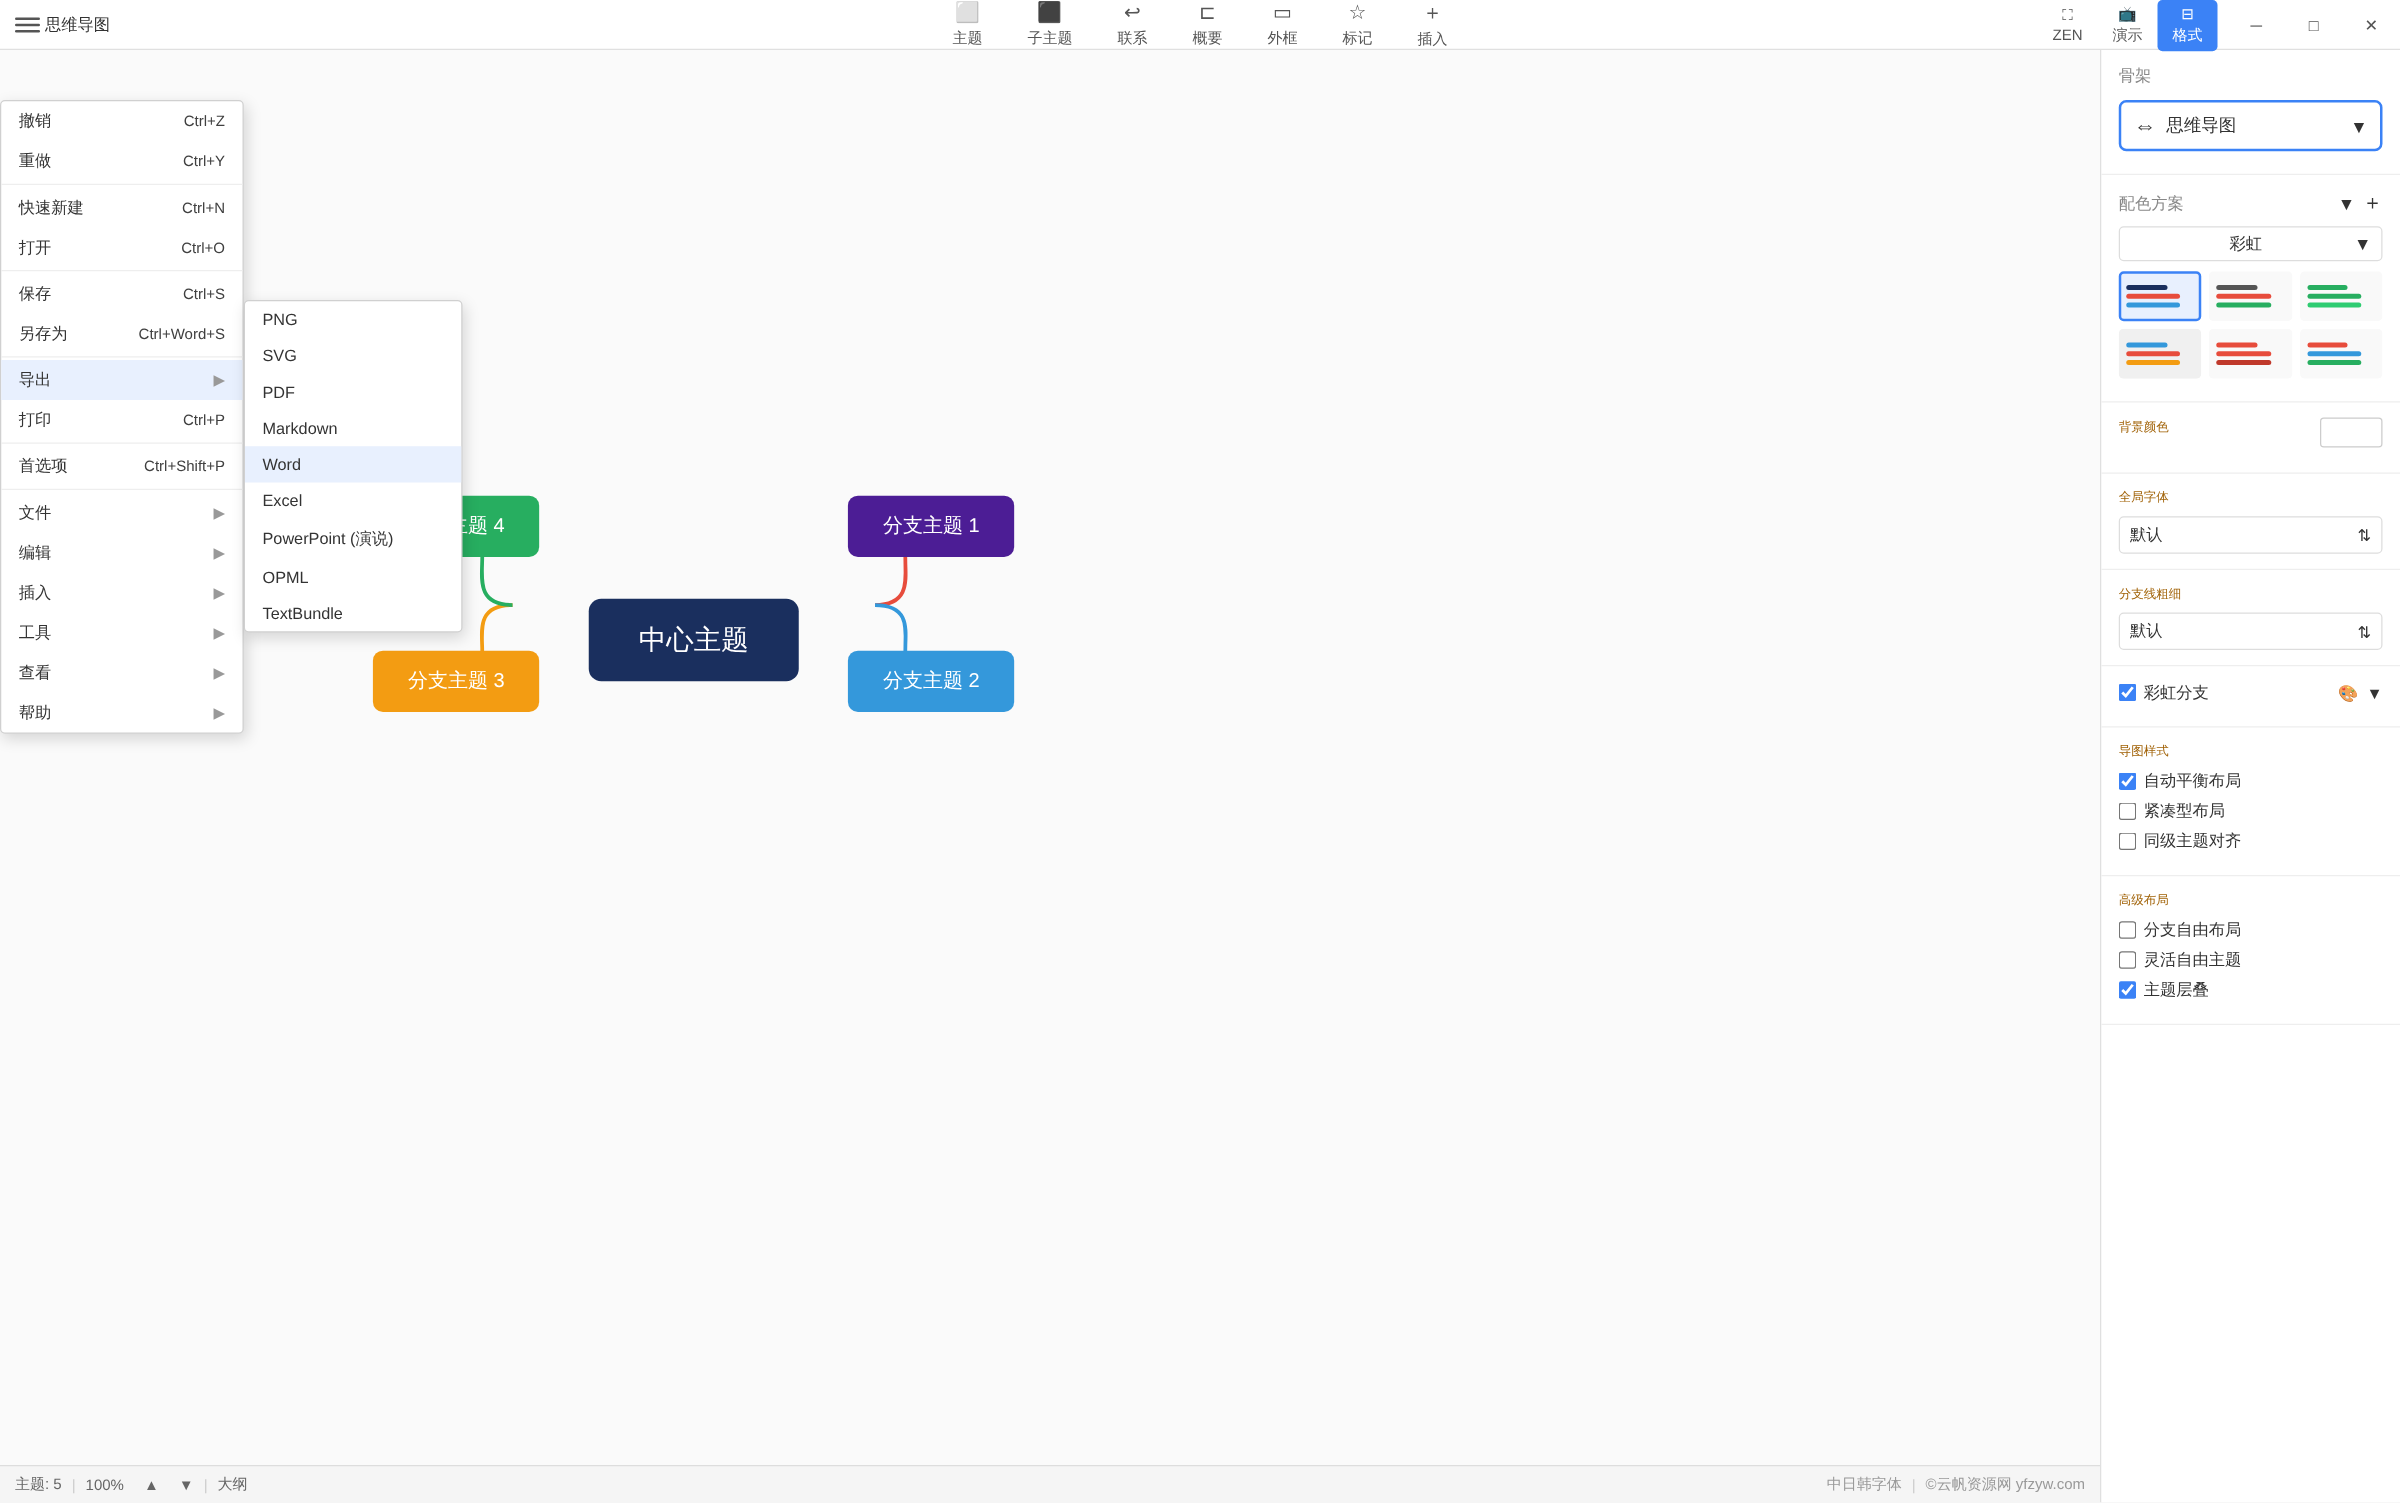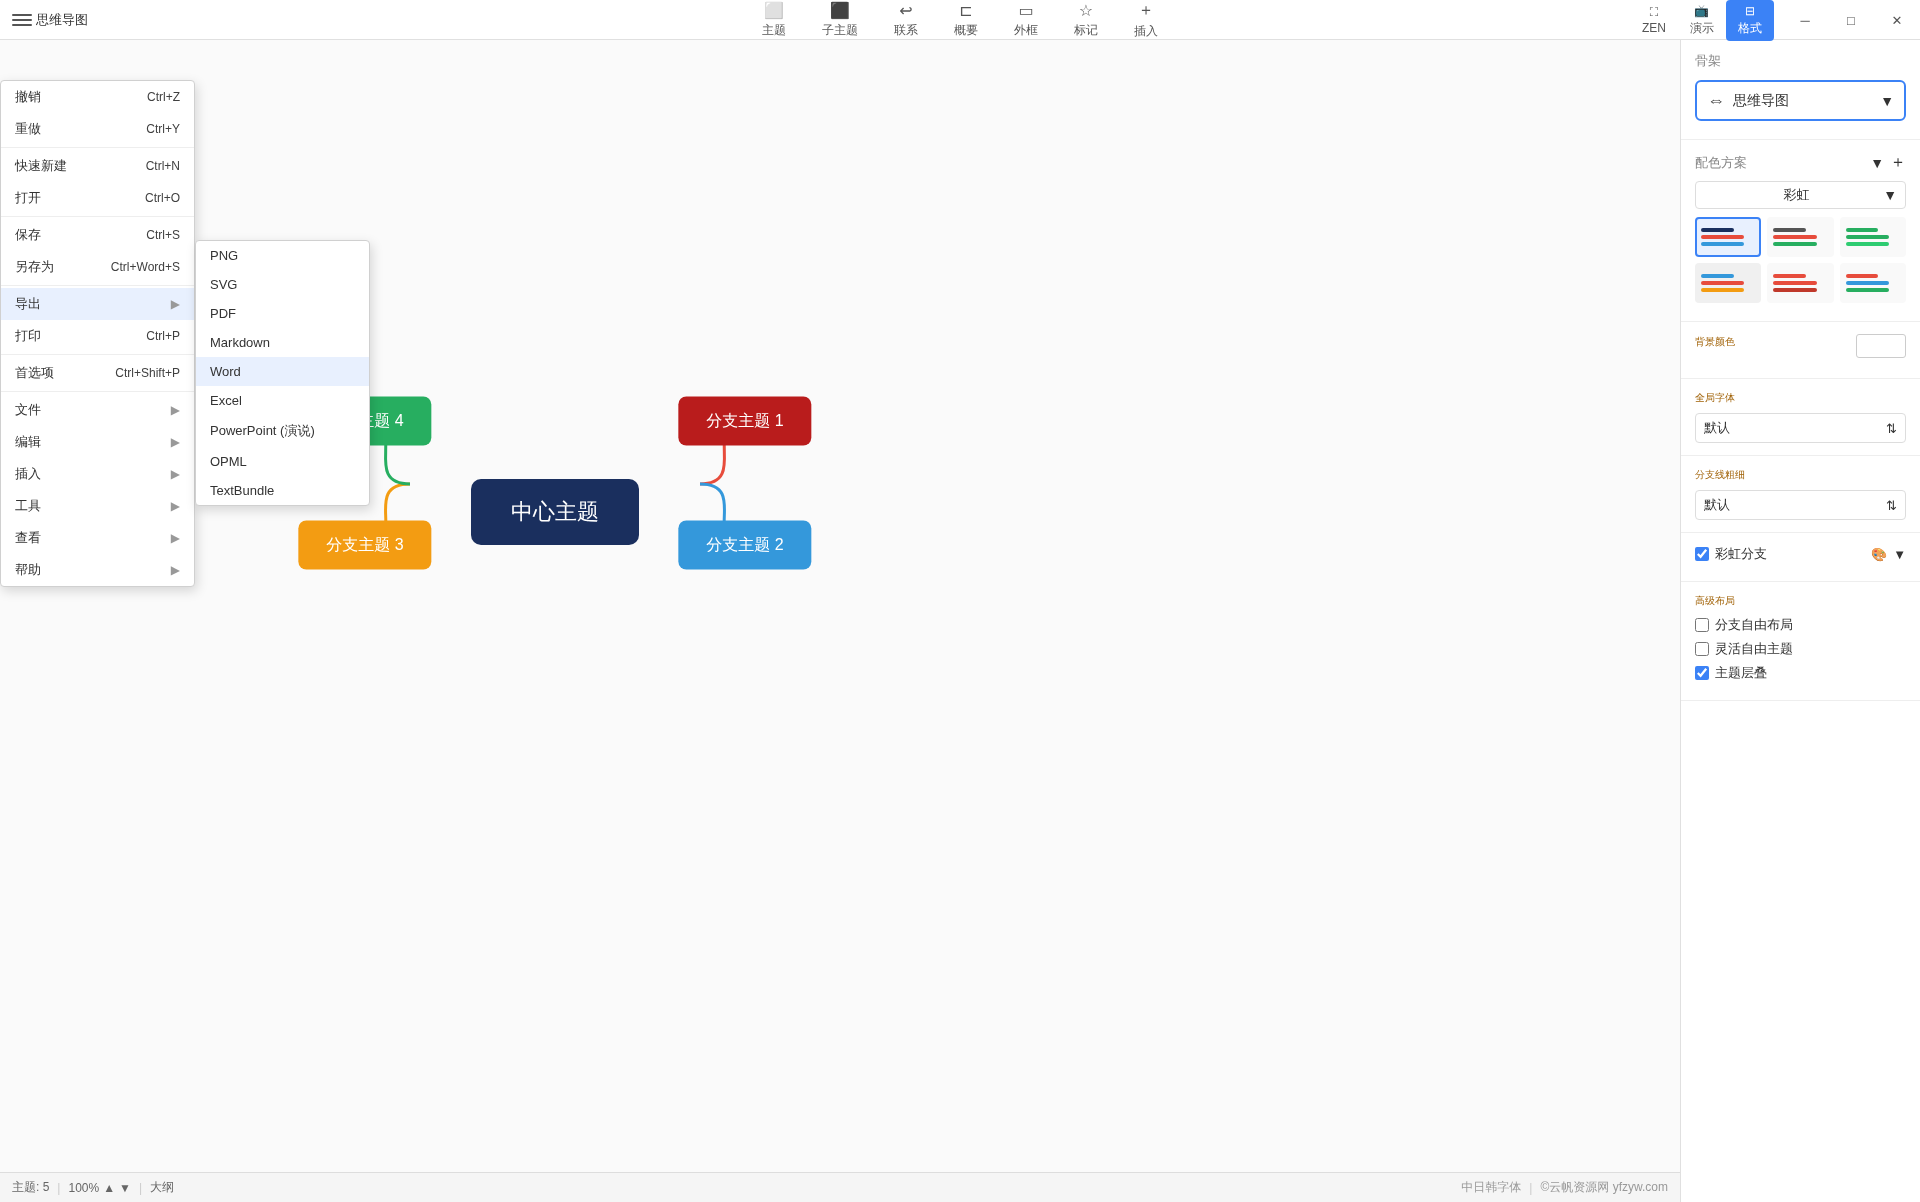--- a/index.html
+++ b/index.html
@@ -89,37 +89,37 @@
     .node-center {
       background: #1a2f5e;
       padding: 18px 40px;
       font-size: 22px;
       border-radius: 10px;
     }
     .node-branch {
       padding: 14px 28px;
       border-radius: 8px;
     }
-    .node-red { background: #b91c1c; }
+    .node-red { background: #4c1d95; }
     .node-yellow { background: #f39c12; }
     .node-green { background: #27ae60; }
     .node-blue { background: #3498db; }
 
     
     .statusbar {
       height: 30px;
       background: #f5f5f5;
       border-top: 1px solid #ddd;
       display: flex; align-items: center; justify-content: space-between;
       padding: 0 12px;
       font-size: 12px; color: #666;
     }
     .statusbar-left { display: flex; align-items: center; gap: 8px; }
     .statusbar-right { display: flex; align-items: center; gap: 8px; font-size: 12px; color: #999; }
-    .zoom-control { display: flex; align-items: center; gap: 4px; }
+    .zoom-control { display: flex; align-items: center; gap: 16px; }
 
     
     .right-panel {
       width: 240px;
       background: #fff;
       border-left: 1px solid #e0e0e0;
       display: flex; flex-direction: column;
       overflow-y: auto;
     }
     .panel-tabs {
@@ -625,20 +625,35 @@
 
     <div class="panel-section">
       <div class="checkbox-row">
         <input type="checkbox" checked="" style="">
         <span>彩虹分支</span>
         <span style="margin-left:auto;">🎨</span>
         <span>▼</span>
       </div>
     </div>
 
+    <div class="panel-section">
+      <div class="section-label">导图样式</div>
+      <div class="checkbox-row">
+        <input type="checkbox" checked="" style="">
+        <span>自动平衡布局</span>
+      </div>
+      <div class="checkbox-row">
+        <input type="checkbox" style="">
+        <span>紧凑型布局</span>
+      </div>
+      <div class="checkbox-row">
+        <input type="checkbox" style="">
+        <span>同级主题对齐</span>
+      </div>
+    </div>
 
     <div class="panel-section">
       <div class="section-label">高级布局</div>
       <div class="checkbox-row">
         <input type="checkbox" style="">
         <span>分支自由布局</span>
       </div>
       <div class="checkbox-row">
         <input type="checkbox" style="">
         <span>灵活自由主题</span>

